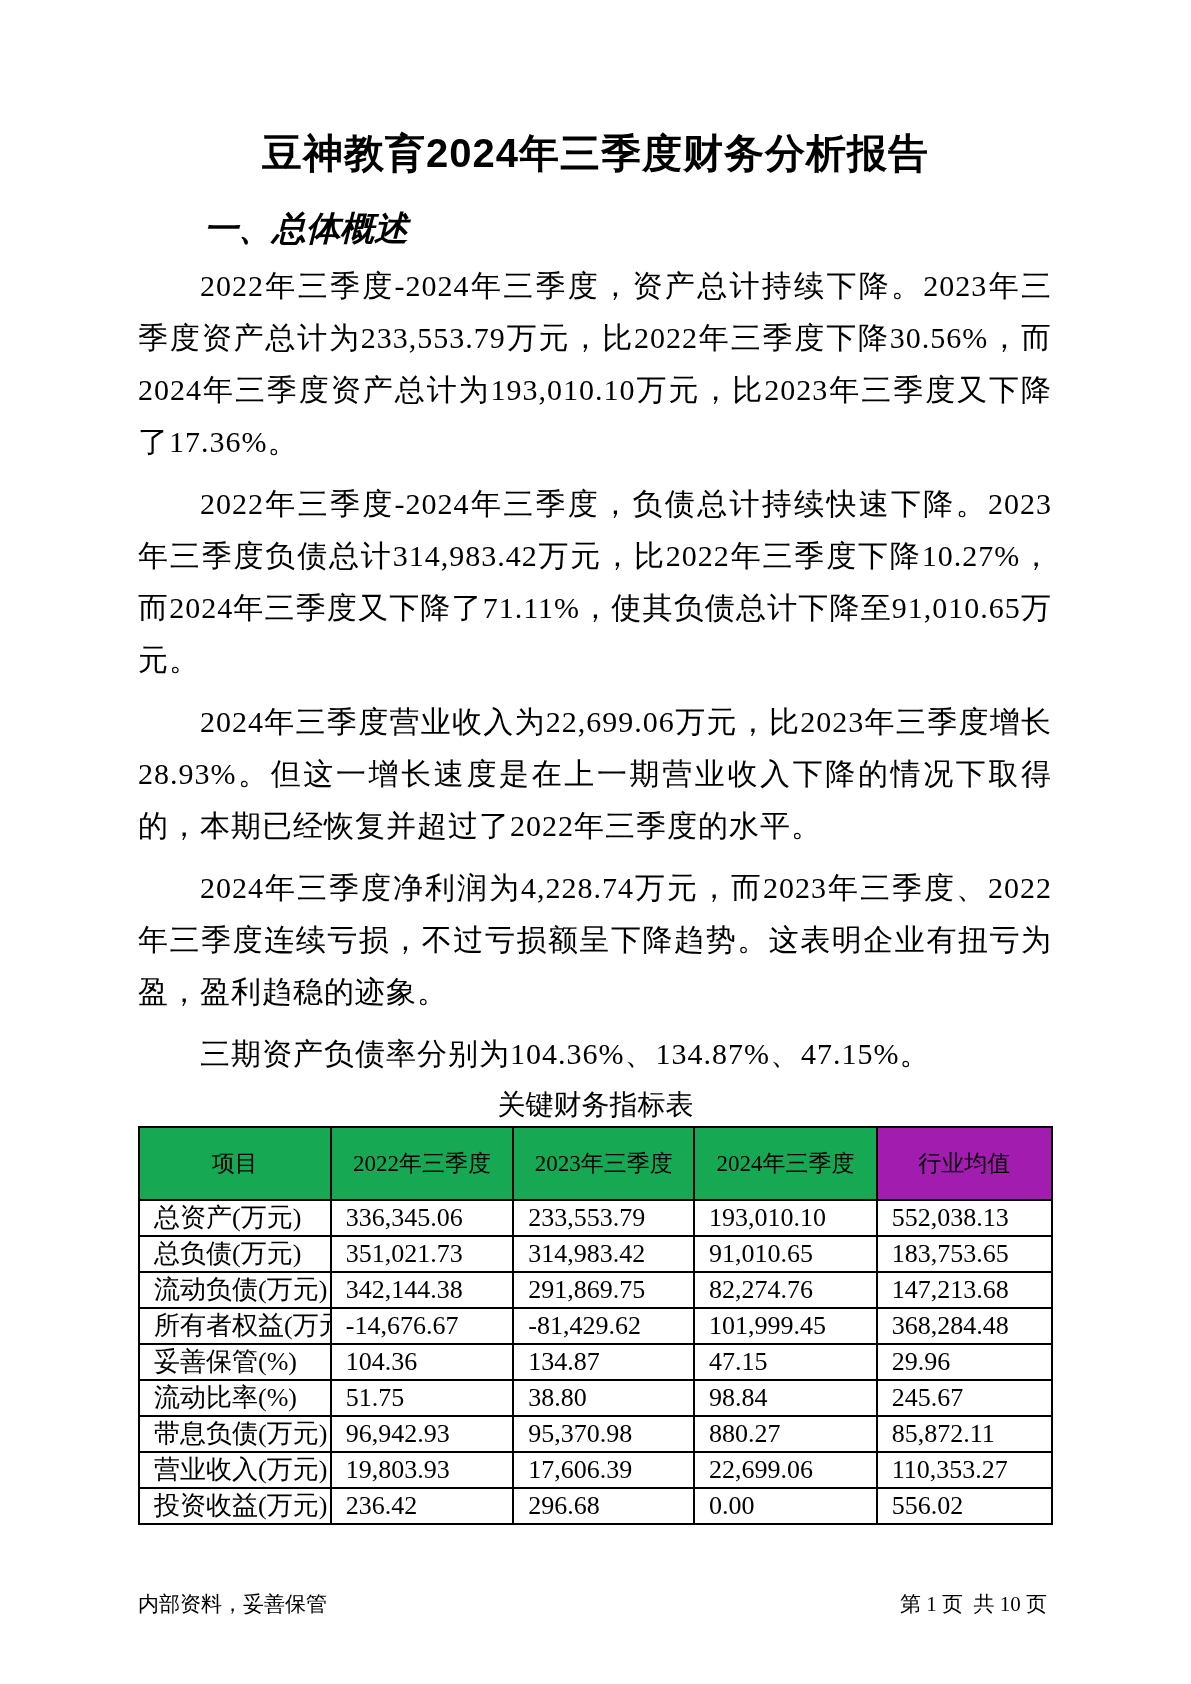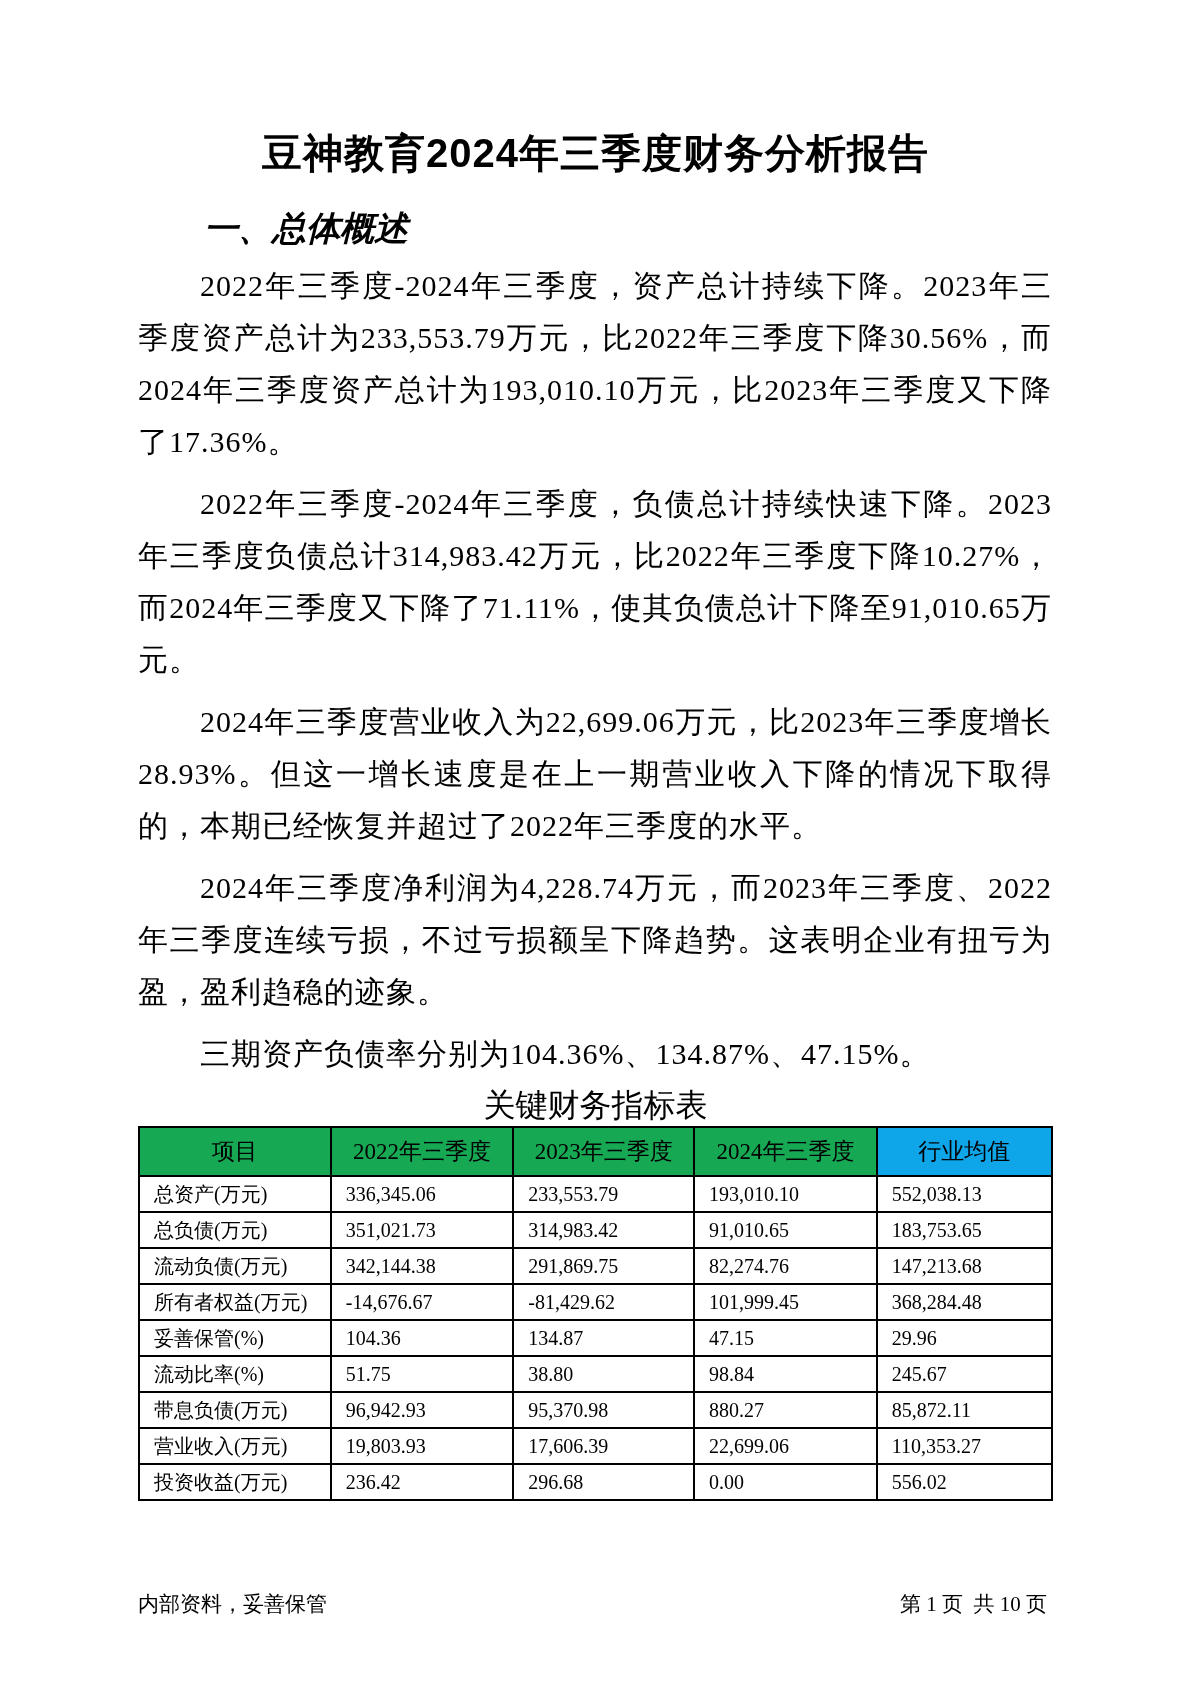--- a/index.html
+++ b/index.html
@@ -34,45 +34,45 @@
   p.body-para {
     margin: 10px 1px 0 0;
     font-size: 30px;
     line-height: 52px;
     letter-spacing: 1px;
     text-align: justify;
     text-indent: 62px;
   }
   .table-caption {
     margin-top: 10px;
-    font-size: 32px;
+    font-size: 28px;
     line-height: 30px;
     text-align: center;
   }
   table.fin-table {
     margin-top: 6px;
     width: 915px;
     border-collapse: collapse;
     table-layout: fixed;
   }
   .fin-table th, .fin-table td {
     border: 2px solid #000000;
     overflow: hidden;
     white-space: nowrap;
   }
   .fin-table th {
     background: #17a854;
     font-weight: normal;
     font-size: 23px;
     line-height: 29px;
-    padding: 9px 6px;
+    padding: 21px 6px;
     text-align: center;
   }
   .fin-table td {
-    font-size: 20px;
+    font-size: 26px;
     line-height: 28px;
     padding: 3px 6px 3px 14px;
     text-align: left;
   }
   .footer {
     position: absolute;
     left: 138px;
     right: 144px;
     top: 1590px;
     display: flex;
@@ -107,21 +107,21 @@
         <col style="width:19.8%">
         <col style="width:20.0%">
         <col style="width:19.2%">
       </colgroup>
       <thead>
         <tr>
           <th style="background: rgb(23, 168, 84);">项目</th>
           <th style="background: rgb(23, 168, 84);">2022年三季度</th>
           <th style="background: rgb(23, 168, 84);">2023年三季度</th>
           <th style="background: rgb(23, 168, 84);">2024年三季度</th>
-          <th style="background: #0ea5e9;">行业均值</th>
+          <th style="background: #a21caf;">行业均值</th>
         </tr>
       </thead>
       <tbody id="fin-table-body">
           <tr>
             <td>总资产(万元)</td>
             <td>336,345.06</td>
             <td>233,553.79</td>
             <td>193,010.10</td>
             <td>552,038.13</td>
           </tr>

